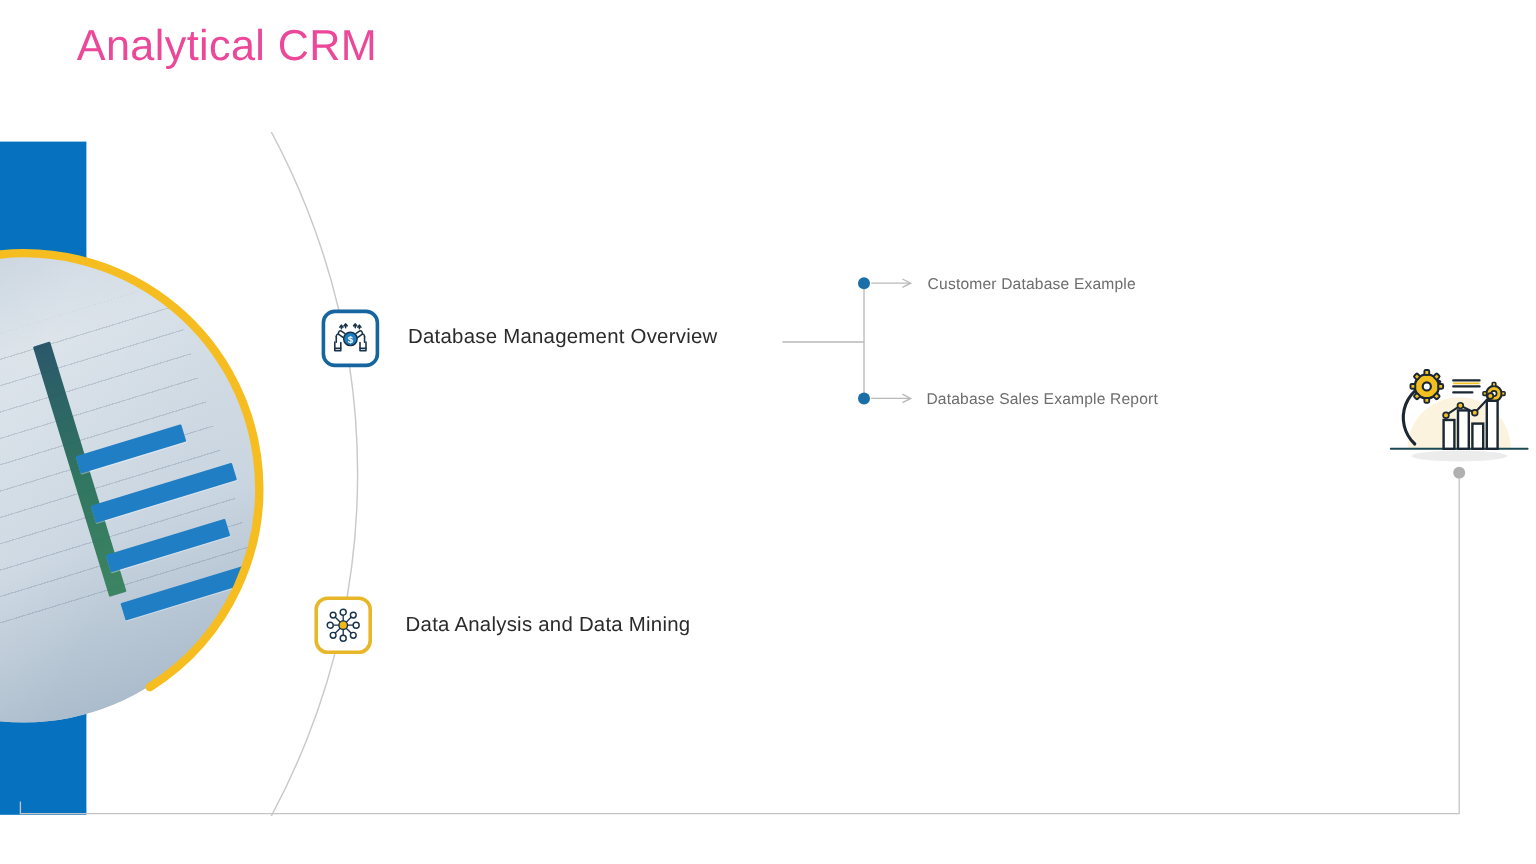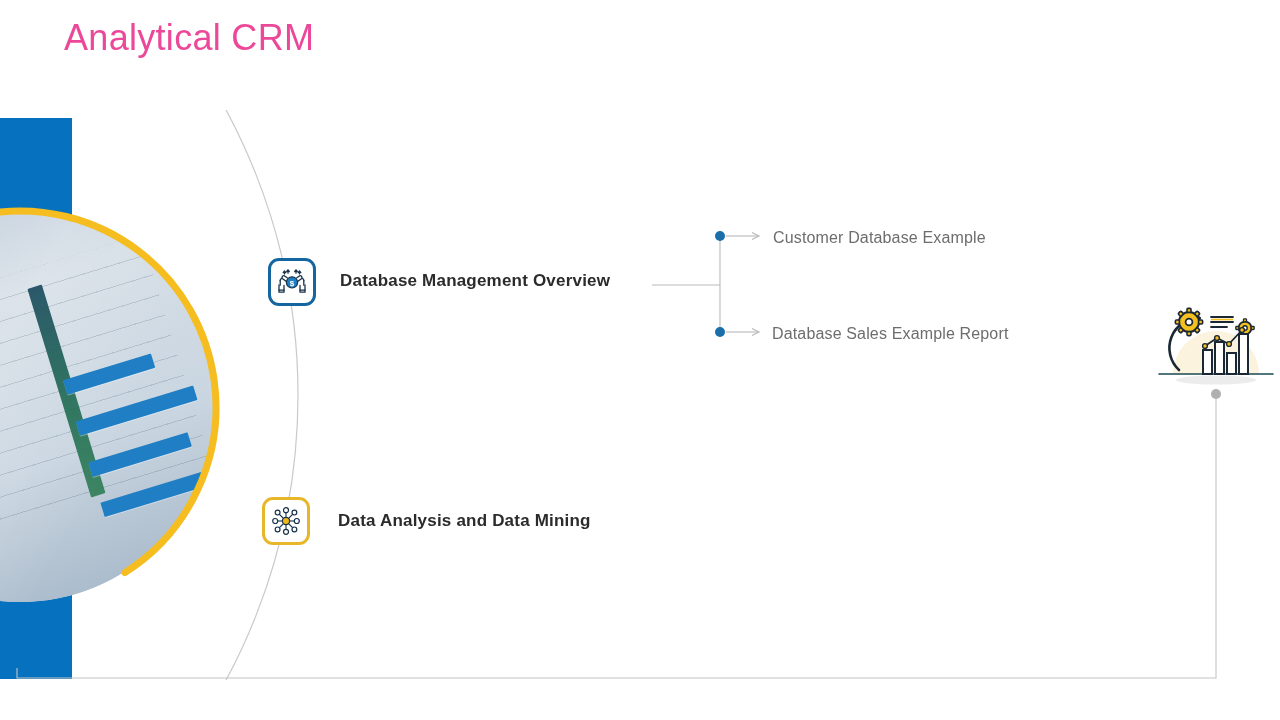--- a/index.html
+++ b/index.html
@@ -183,32 +183,32 @@
     left: 262px;
     top: 497px;
     border: 3px solid #e8b629;
   }
   .badge svg { display: block; }
 
   
   .row-label {
     position: absolute;
     font-size: 17px;
-    font-weight: bold;
+    font-weight: normal;
     color: #2b2b2b;
     letter-spacing: 0.2px;
     white-space: nowrap;
   }
   .row-label-1 { left: 340px; top: 271px; }
   .row-label-2 { left: 338px; top: 511px; }
 
   
   .sub-item {
     position: absolute;
-    font-size: 16px;
+    font-size: 13px;
     color: #6d6d6d;
     letter-spacing: 0.15px;
     white-space: nowrap;
   }
   .sub-item-1 { left: 773px; top: 229px; }
   .sub-item-2 { left: 772px; top: 325px; }
 
   
   .right-illus {
     position: absolute;

